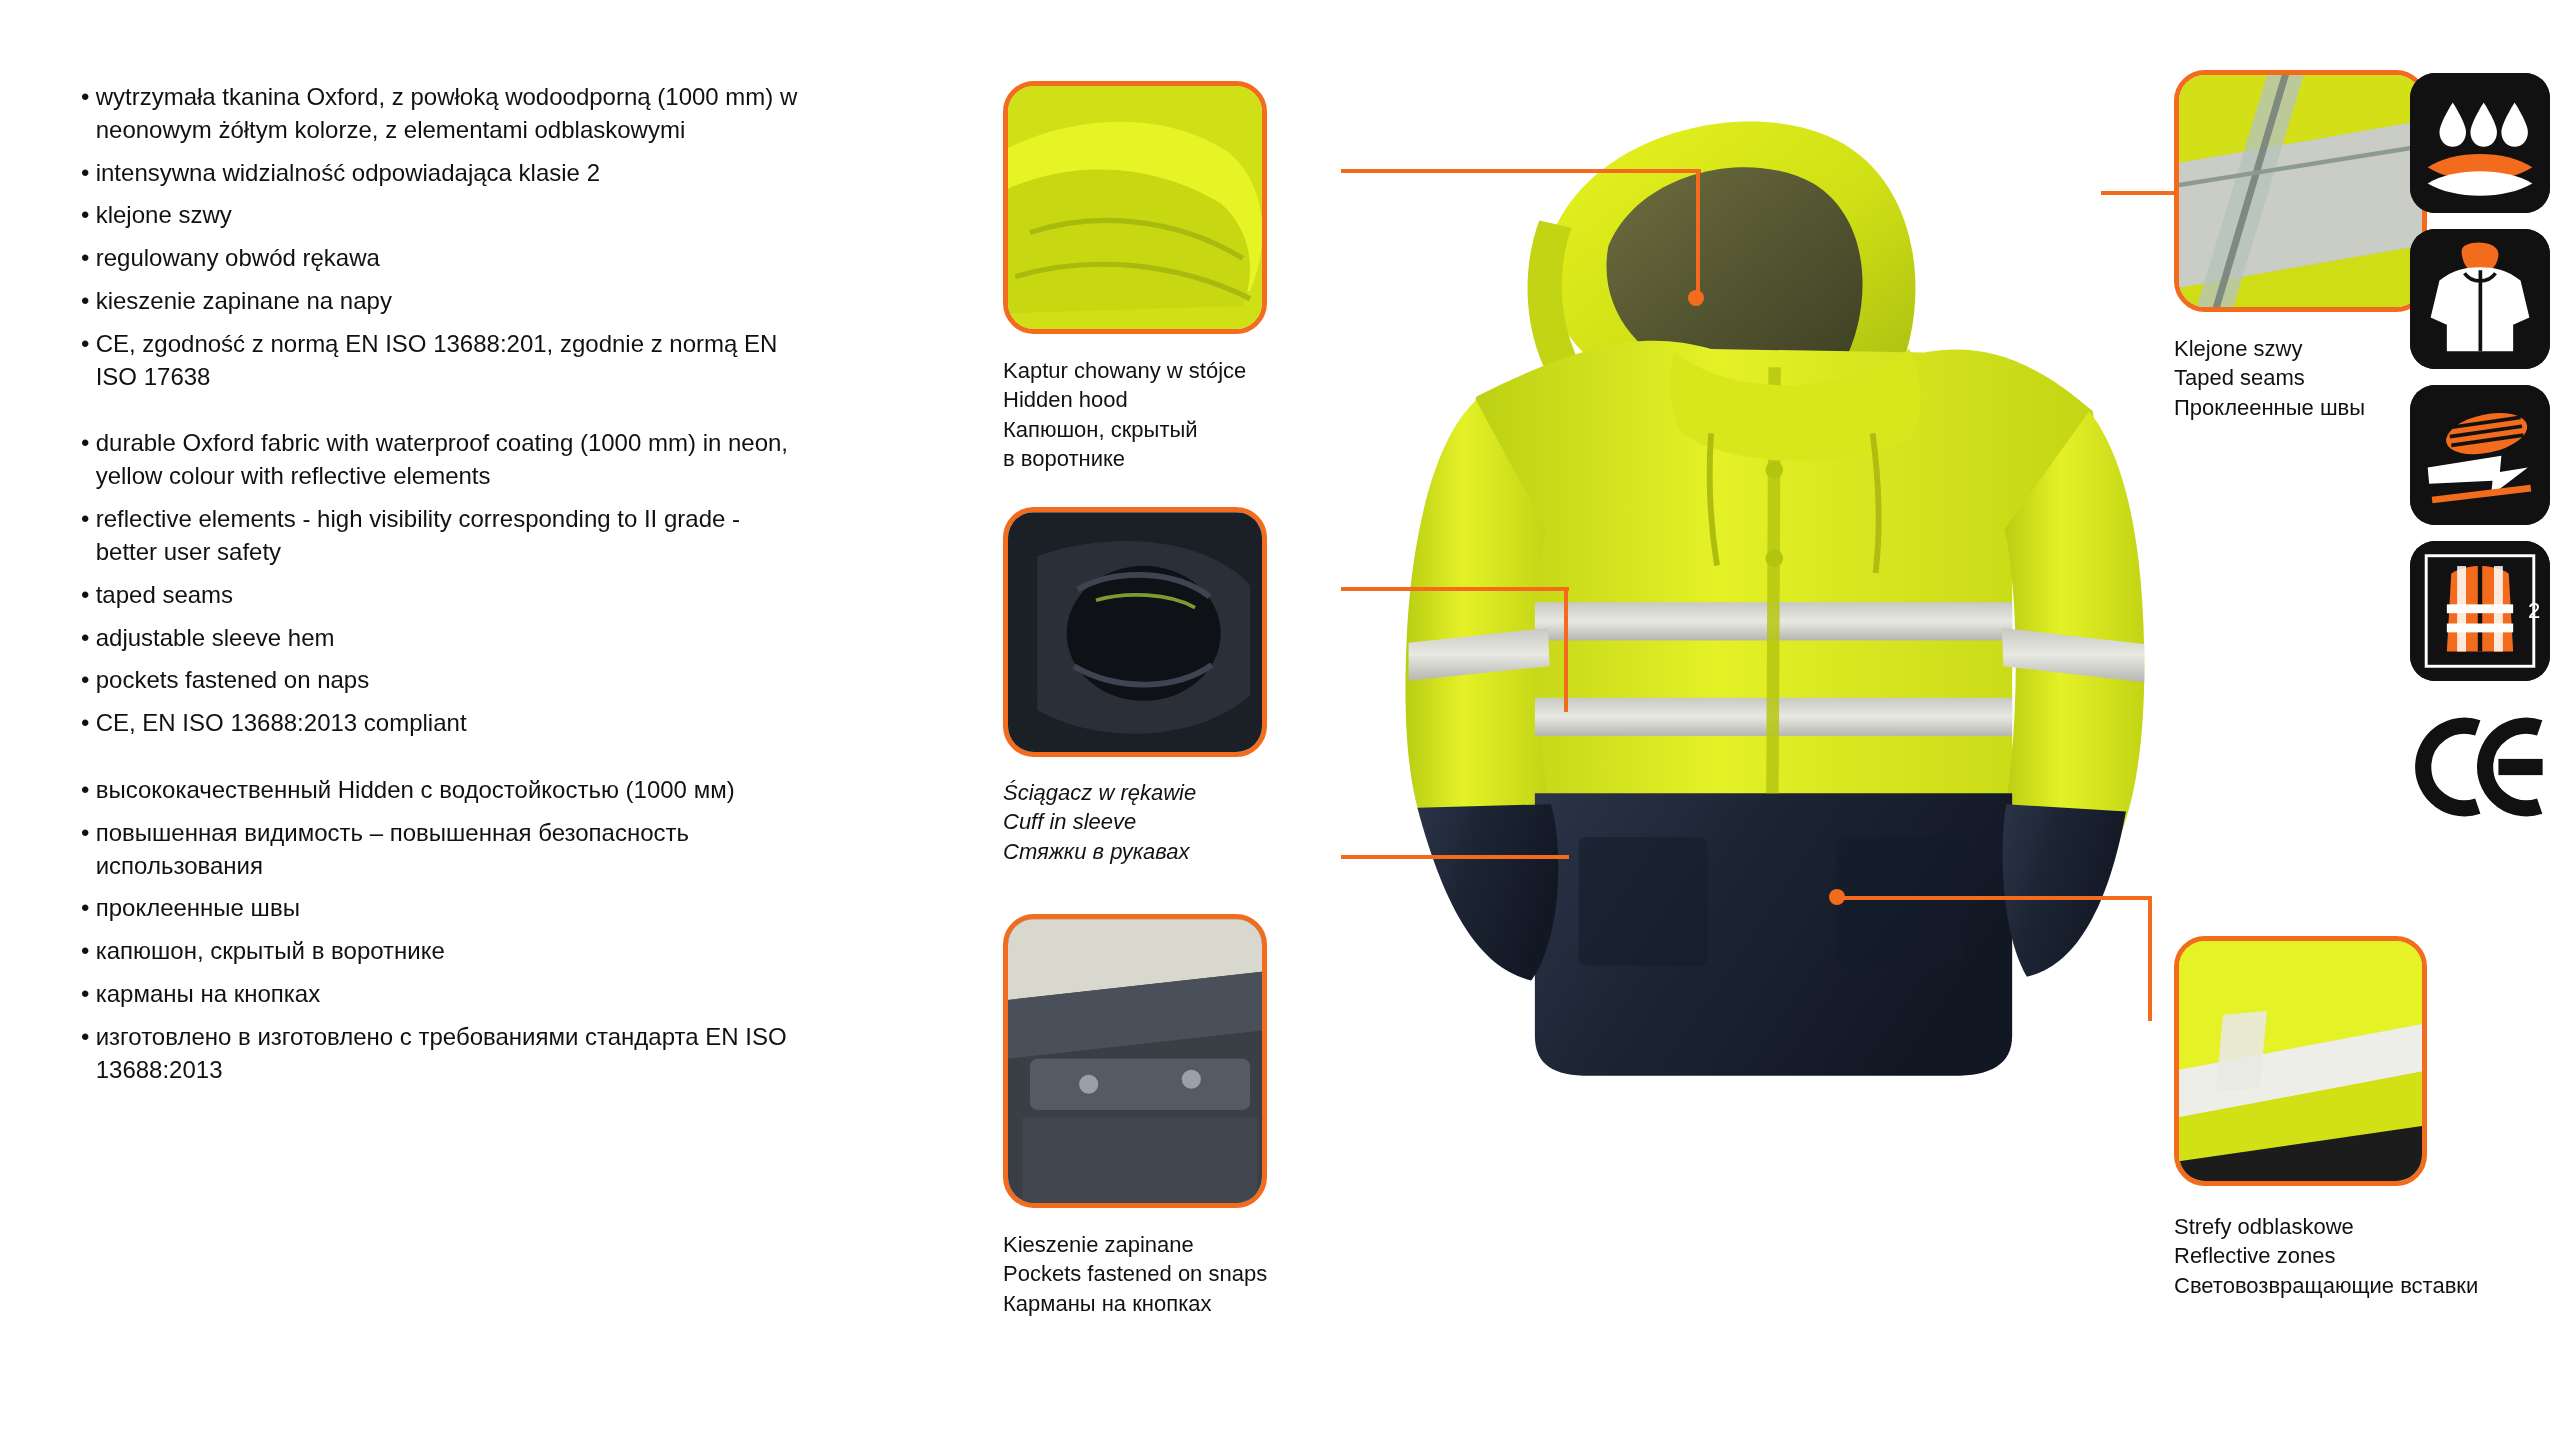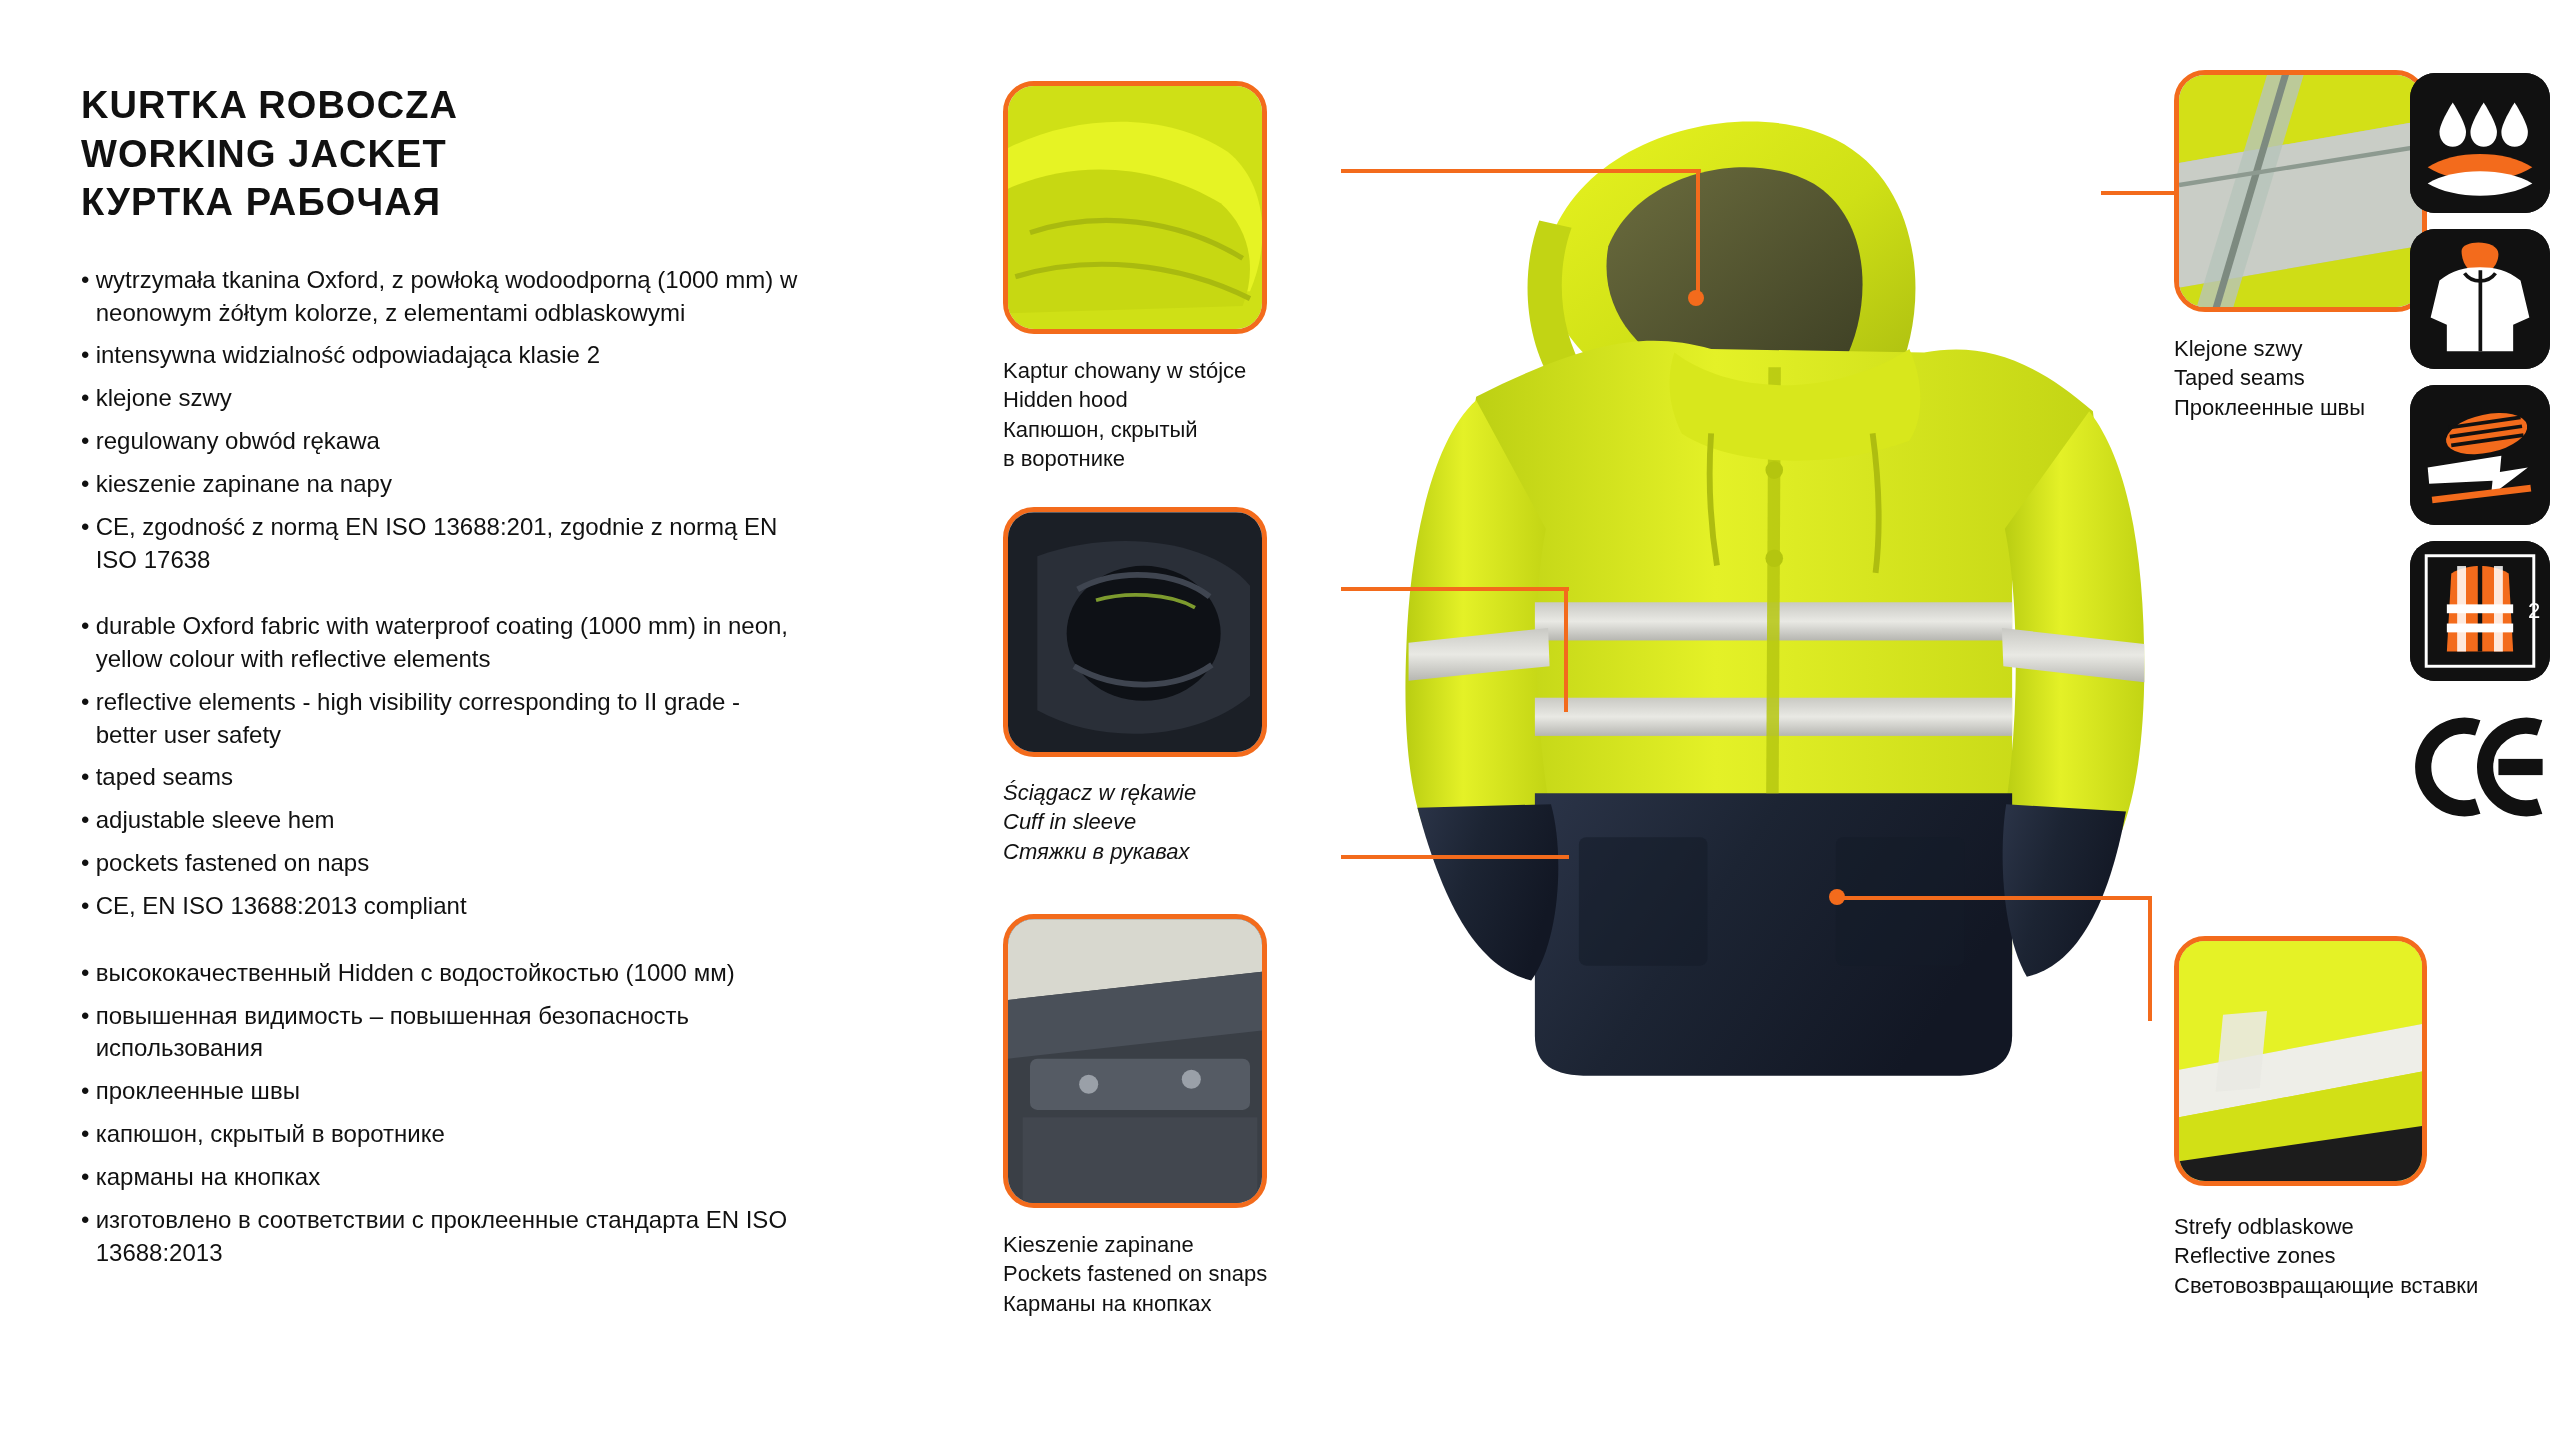--- a/index.html
+++ b/index.html
@@ -129,25 +129,20 @@
     top: 88px;
     width: 793px;
     height: 1146px;
   }
 </style>
 </head>
 <body>
 
 <div class="left-col">
 
-  <div class="title-block">
-    <div class="title-line">KURTKA ROBOCZA</div>
-    <div class="title-line">WORKING JACKET</div>
-    <div class="title-line">КУРТКА РАБОЧАЯ</div>
-  </div>
 
   <div class="bullet-group">
     <div class="bullet">
         <span class="dot">•</span>
         <span class="btxt">wytrzymała tkanina Oxford, z powłoką wodoodporną (1000 mm) w
 neonowym żółtym kolorze, z elementami odblaskowymi</span>
       </div>
     <div class="bullet">
         <span class="dot">•</span>
         <span class="btxt">intensywna widzialność odpowiadająca klasie 2</span>
@@ -217,21 +212,21 @@
     <div class="bullet">
         <span class="dot">•</span>
         <span class="btxt">капюшон, скрытый в воротнике</span>
       </div>
     <div class="bullet">
         <span class="dot">•</span>
         <span class="btxt">карманы на кнопках</span>
       </div>
     <div class="bullet">
         <span class="dot">•</span>
-        <span class="btxt">изготовлено в соответствии с проклеенные стандарта EN ISO
+        <span class="btxt">изготовлено в изготовлено с требованиями стандарта EN ISO
 13688:2013</span>
       </div>
   </div>
 
 </div>
 
 <div class="stage">
 
   <div class="jacket">
     <svg viewBox="0 0 1080 1560" width="793" height="1146" xmlns="http://www.w3.org/2000/svg">

